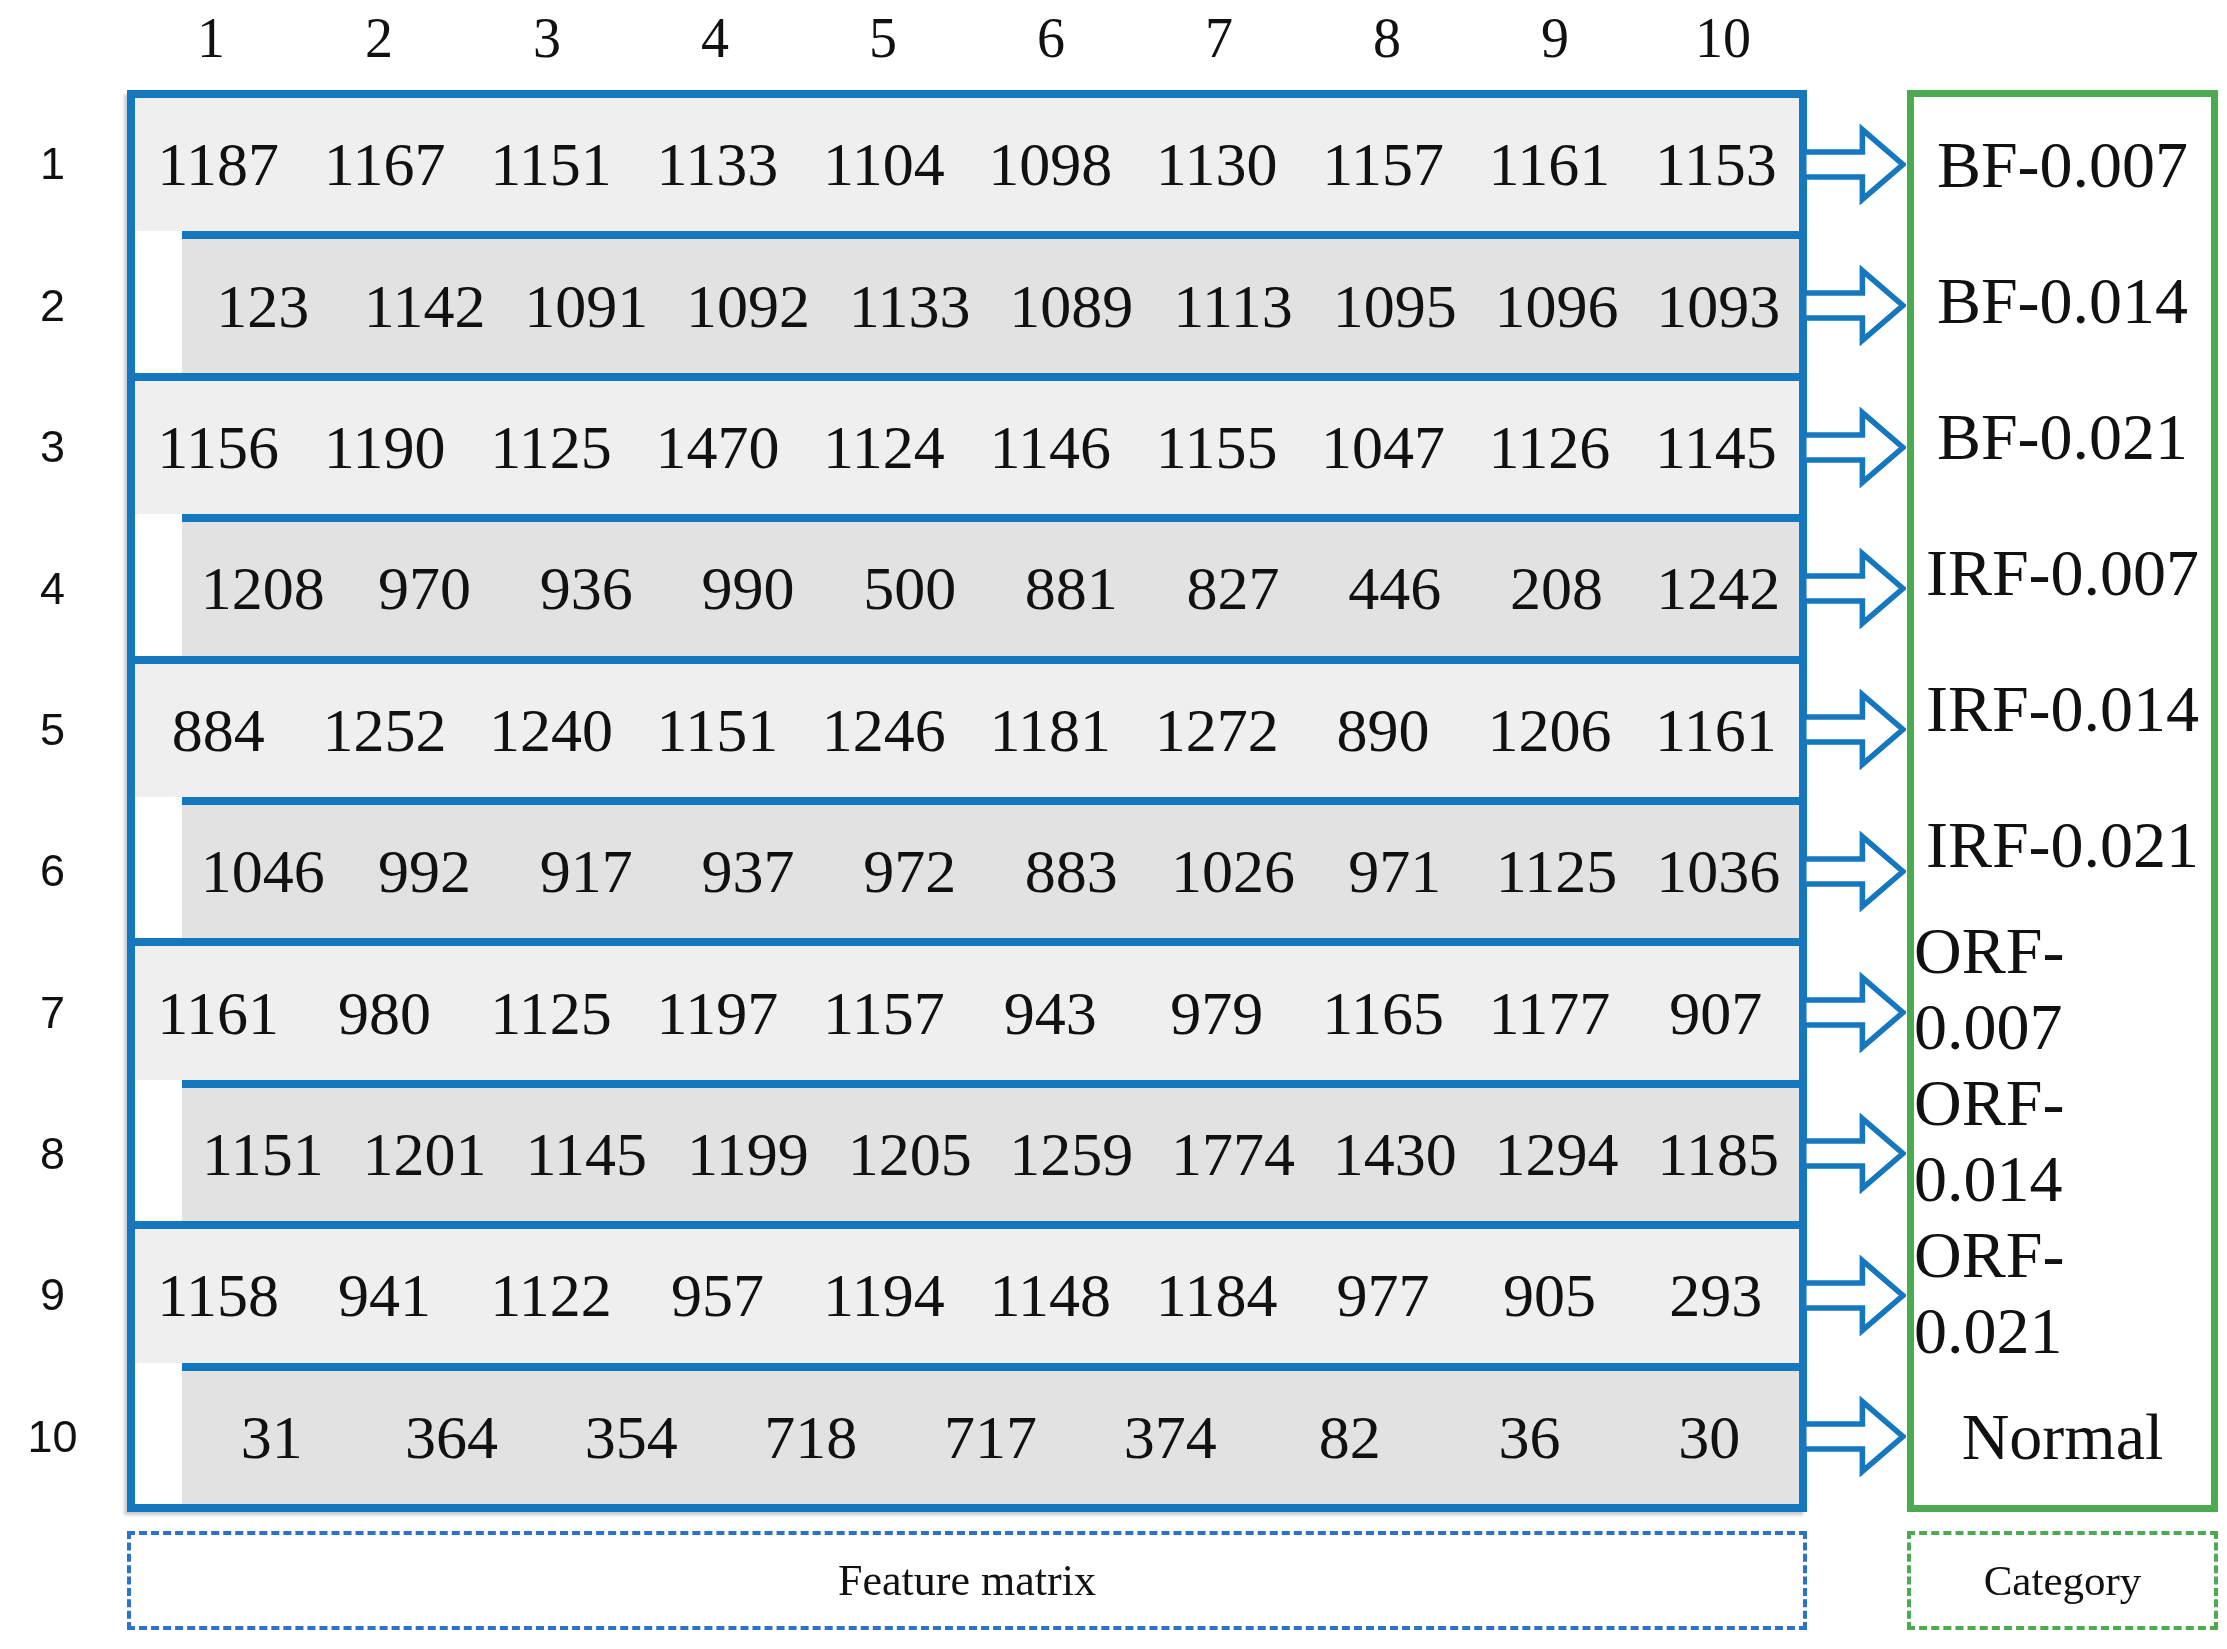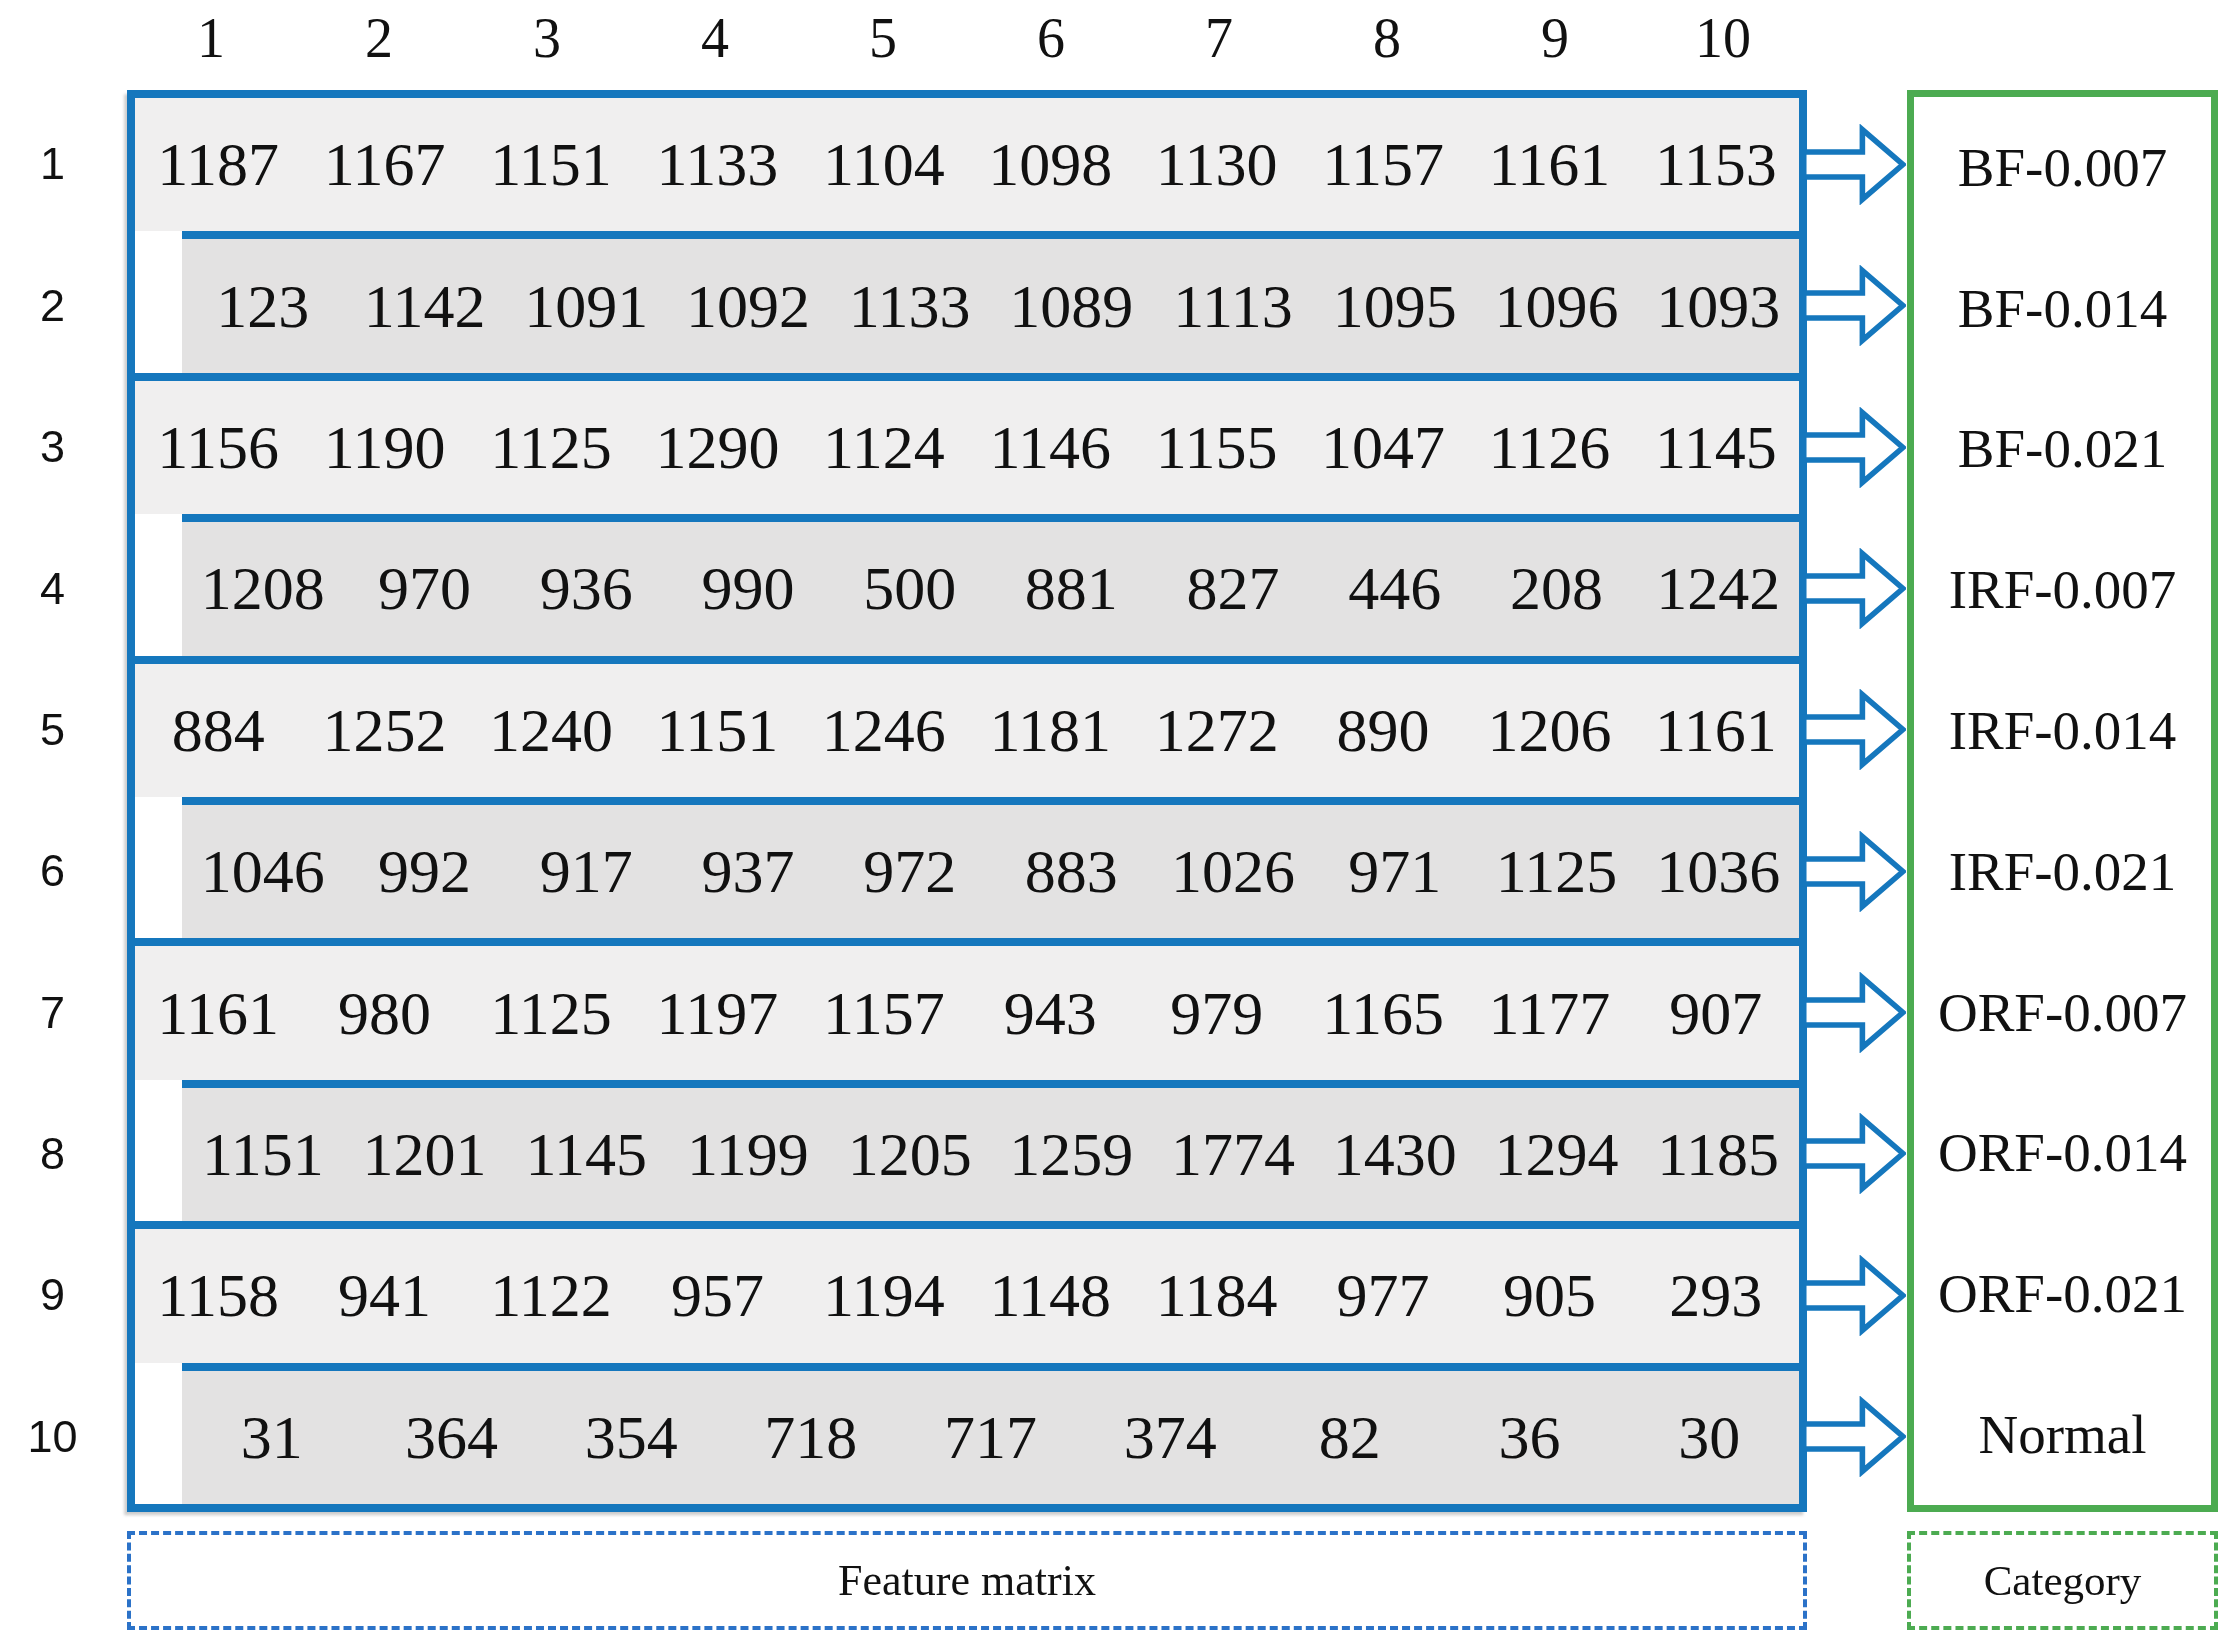--- a/index.html
+++ b/index.html
@@ -45,21 +45,21 @@
   .acell{flex:1;display:flex;align-items:center;justify-content:flex-start;}
   .arrow{display:block;}
   .arrow path{fill:#ffffff;stroke:var(--blue);stroke-width:8;stroke-linejoin:miter;}
   
   .category-box{
     position:absolute;left:1907px;top:90px;width:311px;height:1422px;
     box-sizing:border-box;border:7px solid var(--green);
     background:#ffffff;
     display:flex;flex-direction:column;
   }
-  .ccell{flex:1;display:flex;align-items:center;justify-content:center;font-size:55px;}
+  .ccell{flex:1;display:flex;align-items:center;justify-content:center;font-size:66px;}
   
   .caption-feature{
     position:absolute;left:127px;top:1531px;width:1680px;height:99px;
     box-sizing:border-box;border:4.9px dashed var(--blue-dash);
     display:flex;align-items:center;justify-content:center;font-size:44px;
     background:#ffffff;
   }
   .caption-category{
     position:absolute;left:1907px;top:1531px;width:311px;height:99px;
     box-sizing:border-box;border:4.9px dashed var(--green);
@@ -117,21 +117,21 @@
         <div class="mcell">1089</div>
         <div class="mcell">1113</div>
         <div class="mcell">1095</div>
         <div class="mcell">1096</div>
         <div class="mcell">1093</div>
       </div>
       <div class="mrow light">
         <div class="mcell">1156</div>
         <div class="mcell">1190</div>
         <div class="mcell">1125</div>
-        <div class="mcell">1290</div>
+        <div class="mcell">1470</div>
         <div class="mcell">1124</div>
         <div class="mcell">1146</div>
         <div class="mcell">1155</div>
         <div class="mcell">1047</div>
         <div class="mcell">1126</div>
         <div class="mcell">1145</div>
       </div>
       <div class="mrow dark">
         <div class="mcell">1208</div>
         <div class="mcell">970</div>

